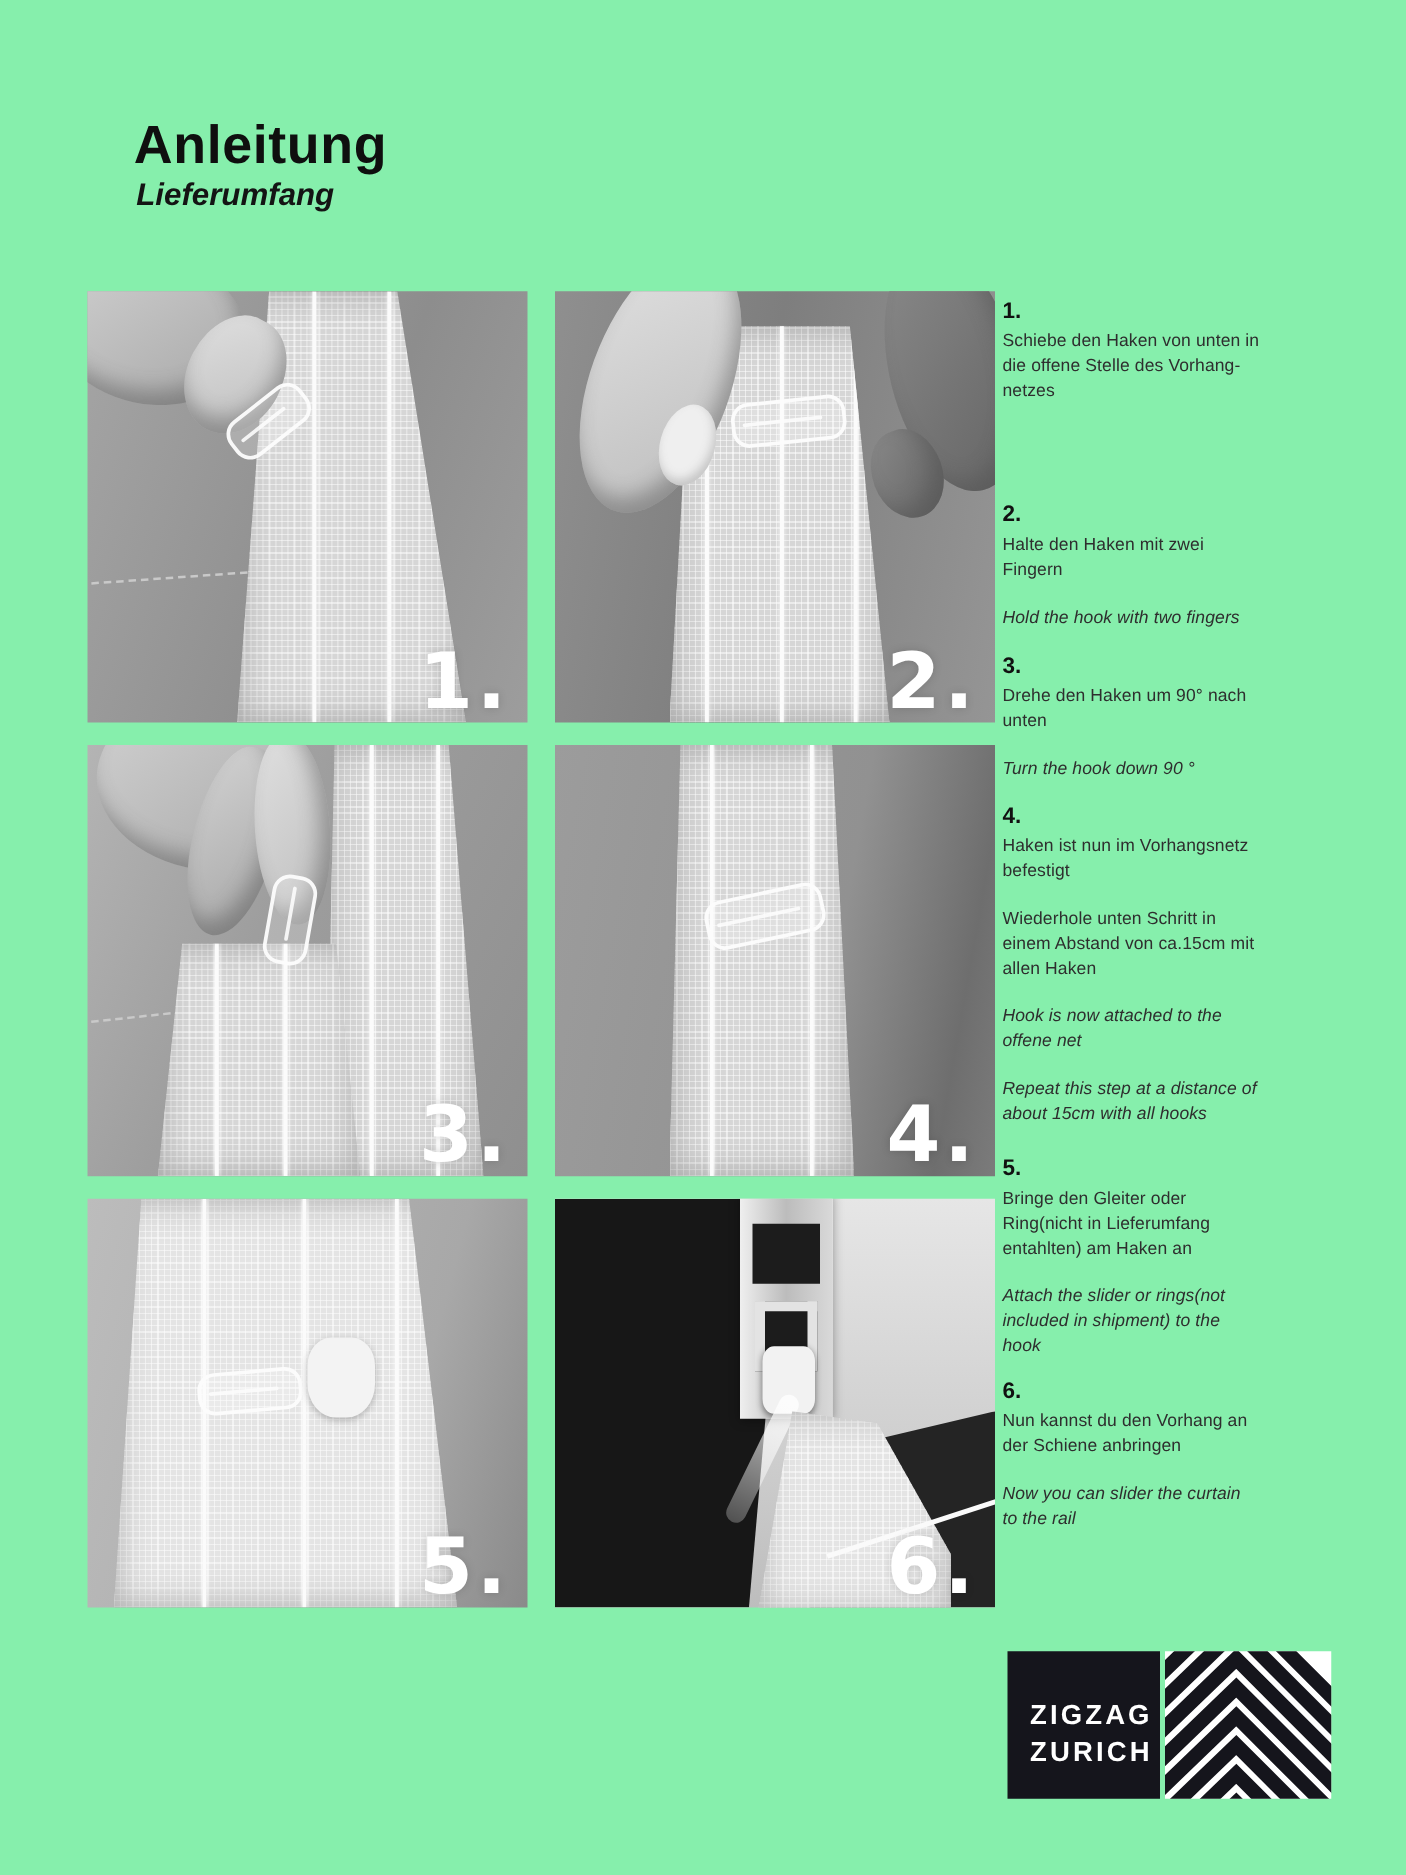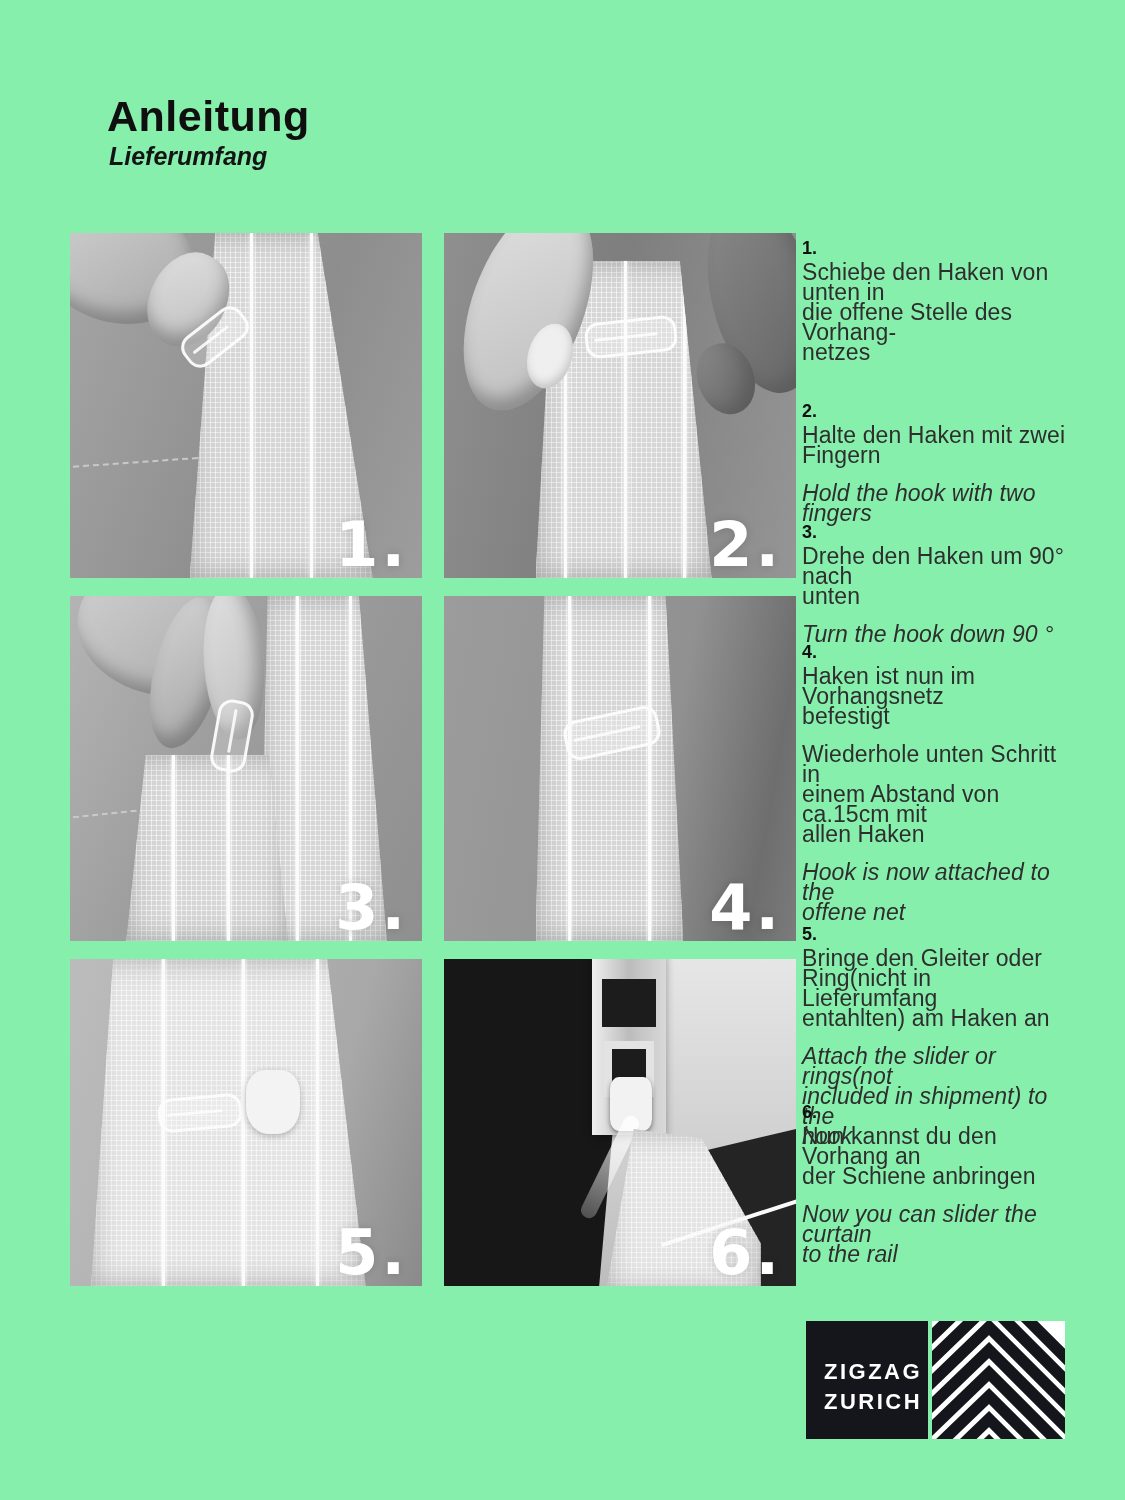--- a/index.html
+++ b/index.html
@@ -45,21 +45,21 @@
   .pnum {
     position:absolute; right:14px; bottom:2px; margin:0;
     font-family:"DejaVu Sans", sans-serif; font-weight:800; font-size:62px;
     color:#ffffff; letter-spacing:3px; line-height:1;
     text-shadow:0 0 8px rgba(0,0,0,.15);
   }
   .railpart, .glider, .scenebit { position:absolute; }
   
   .step { position:absolute; left:802px; width:268px; }
   .step h3 { margin:0 0 3px 0; font-size:18px; font-weight:700; color:#111; line-height:22px; }
-  .step p  { margin:18px 0 0 0; font-size:23px; line-height:20px; white-space:pre-line;
+  .step p  { margin:18px 0 0 0; font-size:14px; line-height:20px; white-space:pre-line;
              color:#2e2e2e; letter-spacing:0.1px; }
   .step p:first-of-type { margin-top:0; }
   .step p.en { font-style:italic; }
   
   .logo { position:absolute; left:806px; top:1321px; height:118px; display:flex; }
   .logo-box {
     width:122px; height:118px; background:#15151c; display:flex; flex-direction:column;
     justify-content:center; padding-top:14px; box-sizing:border-box;
   }
   .logo-box span {
@@ -176,20 +176,22 @@
 
   <section class="step" style="top:641px">
     <h3>4.</h3>
     <p class="de">Haken ist nun im Vorhangsnetz
 befestigt</p>
     <p class="de">Wiederhole unten Schritt in
 einem Abstand von ca.15cm mit
 allen Haken</p>
     <p class="en">Hook is now attached to the
 offene net</p>
+    <p class="en">Repeat this step at a distance of
+about 15cm with all hooks</p>
   </section>
 
   <section class="step" style="top:923px">
     <h3>5.</h3>
     <p class="de">Bringe den Gleiter oder
 Ring(nicht in Lieferumfang
 entahlten) am Haken an</p>
     <p class="en">Attach the slider or rings(not
 included in shipment) to the
 hook</p>

